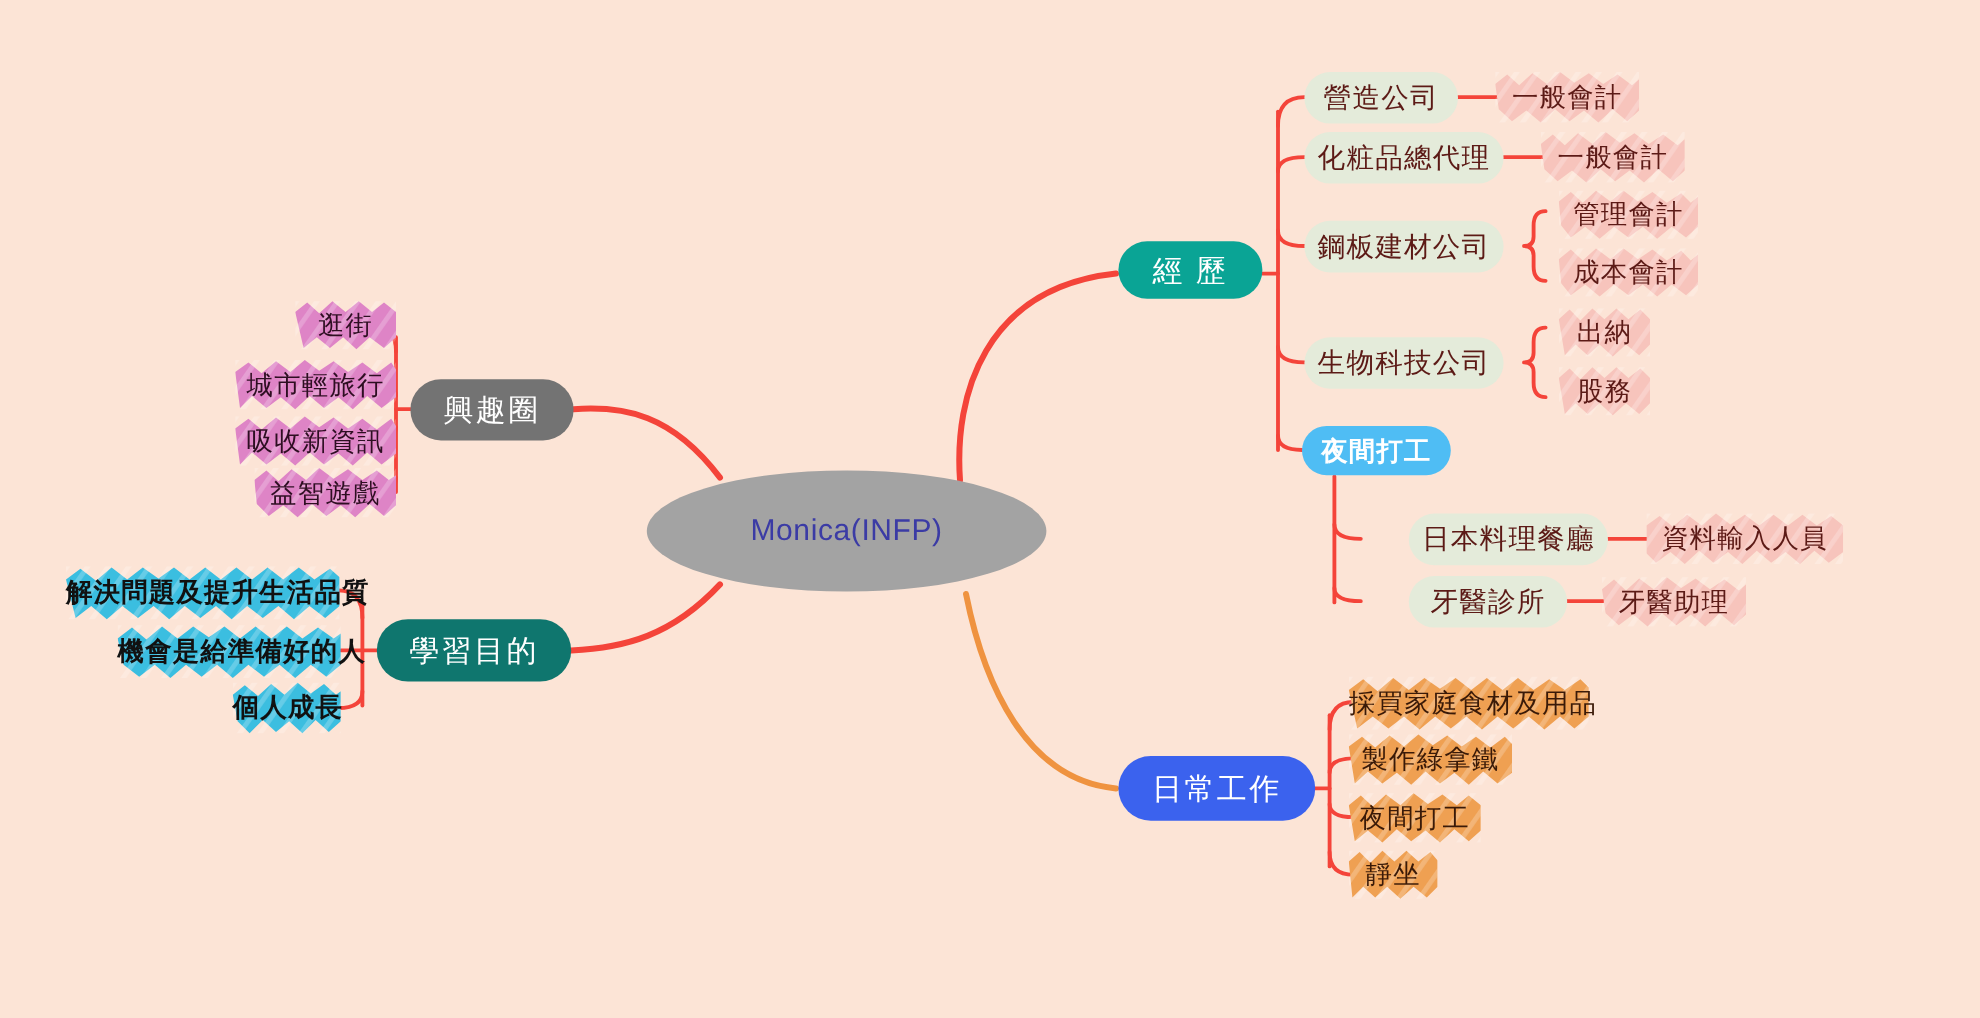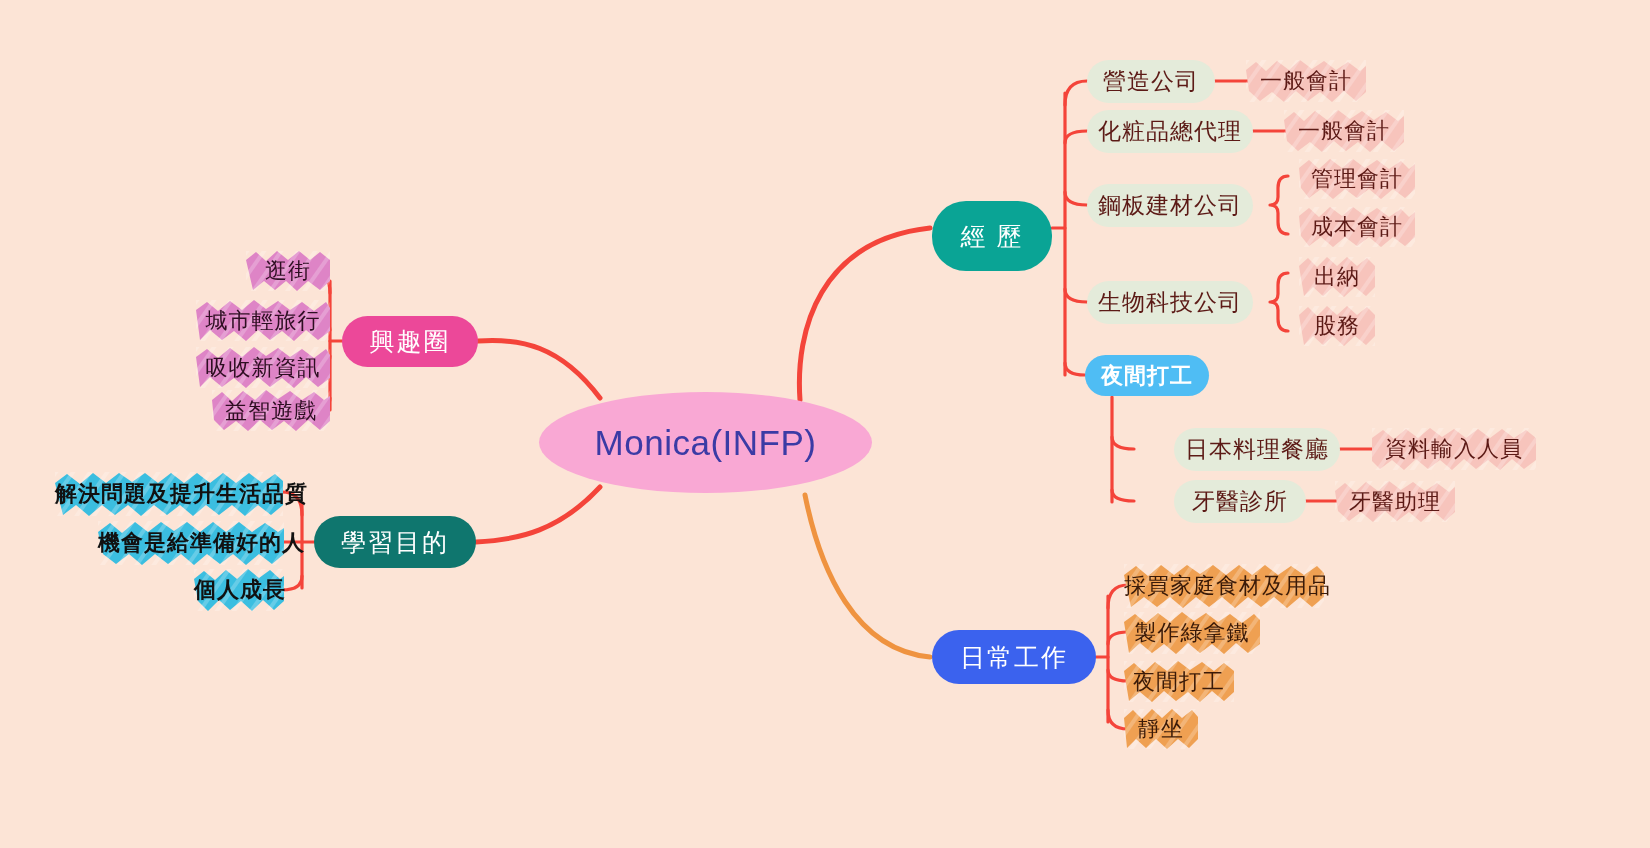--- a/index.html
+++ b/index.html
@@ -31,37 +31,37 @@
     position: absolute;
     display: flex;
     align-items: center;
     justify-content: center;
     box-sizing: border-box;
     white-space: nowrap;
   }
 
   
   .central {
-    background: #f9a8d4;
+    background: #a3a3a3;
     border-radius: 50%;
     color: #3B3BA5;
-    font-size: 35px;
+    font-size: 25px;
     letter-spacing: 0.5px;
   }
 
   
   .pill {
     border-radius: 34px;
     color: #FFFFFF;
     font-size: 25px;
     letter-spacing: 2px;
     padding: 0 14px;
   }
   .pill.teal   { background: #0AA495; }
-  .pill.navy   { background: #ec4899; }
+  .pill.navy   { background: #737373; }
   .pill.orange { background: #0f766e; }
   .pill.royal  { background: #3B62EE; }
   .pill.sky    { background: #4FBDF4; font-weight: bold; letter-spacing: 1px; }
 
   
   .softbox {
     background: #E4EBDA;
     border-radius: 22px;
     color: #5C1A16;
     font-size: 23px;
@@ -193,21 +193,21 @@
       <path d="M 302 515 Q 302 492 282 492"></path>
       <path d="M 302 576 Q 302 590 282 590"></path>
     </g>
     <line x1="302" y1="542" x2="284" y2="542" stroke="#F4443A" stroke-width="3.2" stroke-linecap="round"></line>
   </svg>
 
   <div class="node central" style="left:539px; top:392px; width:333px; height:101px;">
     <span>Monica(INFP)</span>
   </div>
 
-  <div class="node pill teal" style="left:932px; top:201px; width:120px; height:70px;">
+  <div class="node pill teal" style="left:932px; top:201px; width:120px; height:48px;">
     <span>經 歷</span>
   </div>
 
   <div class="node pill navy" style="left:342px; top:316px; width:136px; height:51px;">
     <span>興趣圈</span>
   </div>
 
   <div class="node pill orange" style="left:314px; top:516px; width:162px; height:52px;">
     <span>學習目的</span>
   </div>

